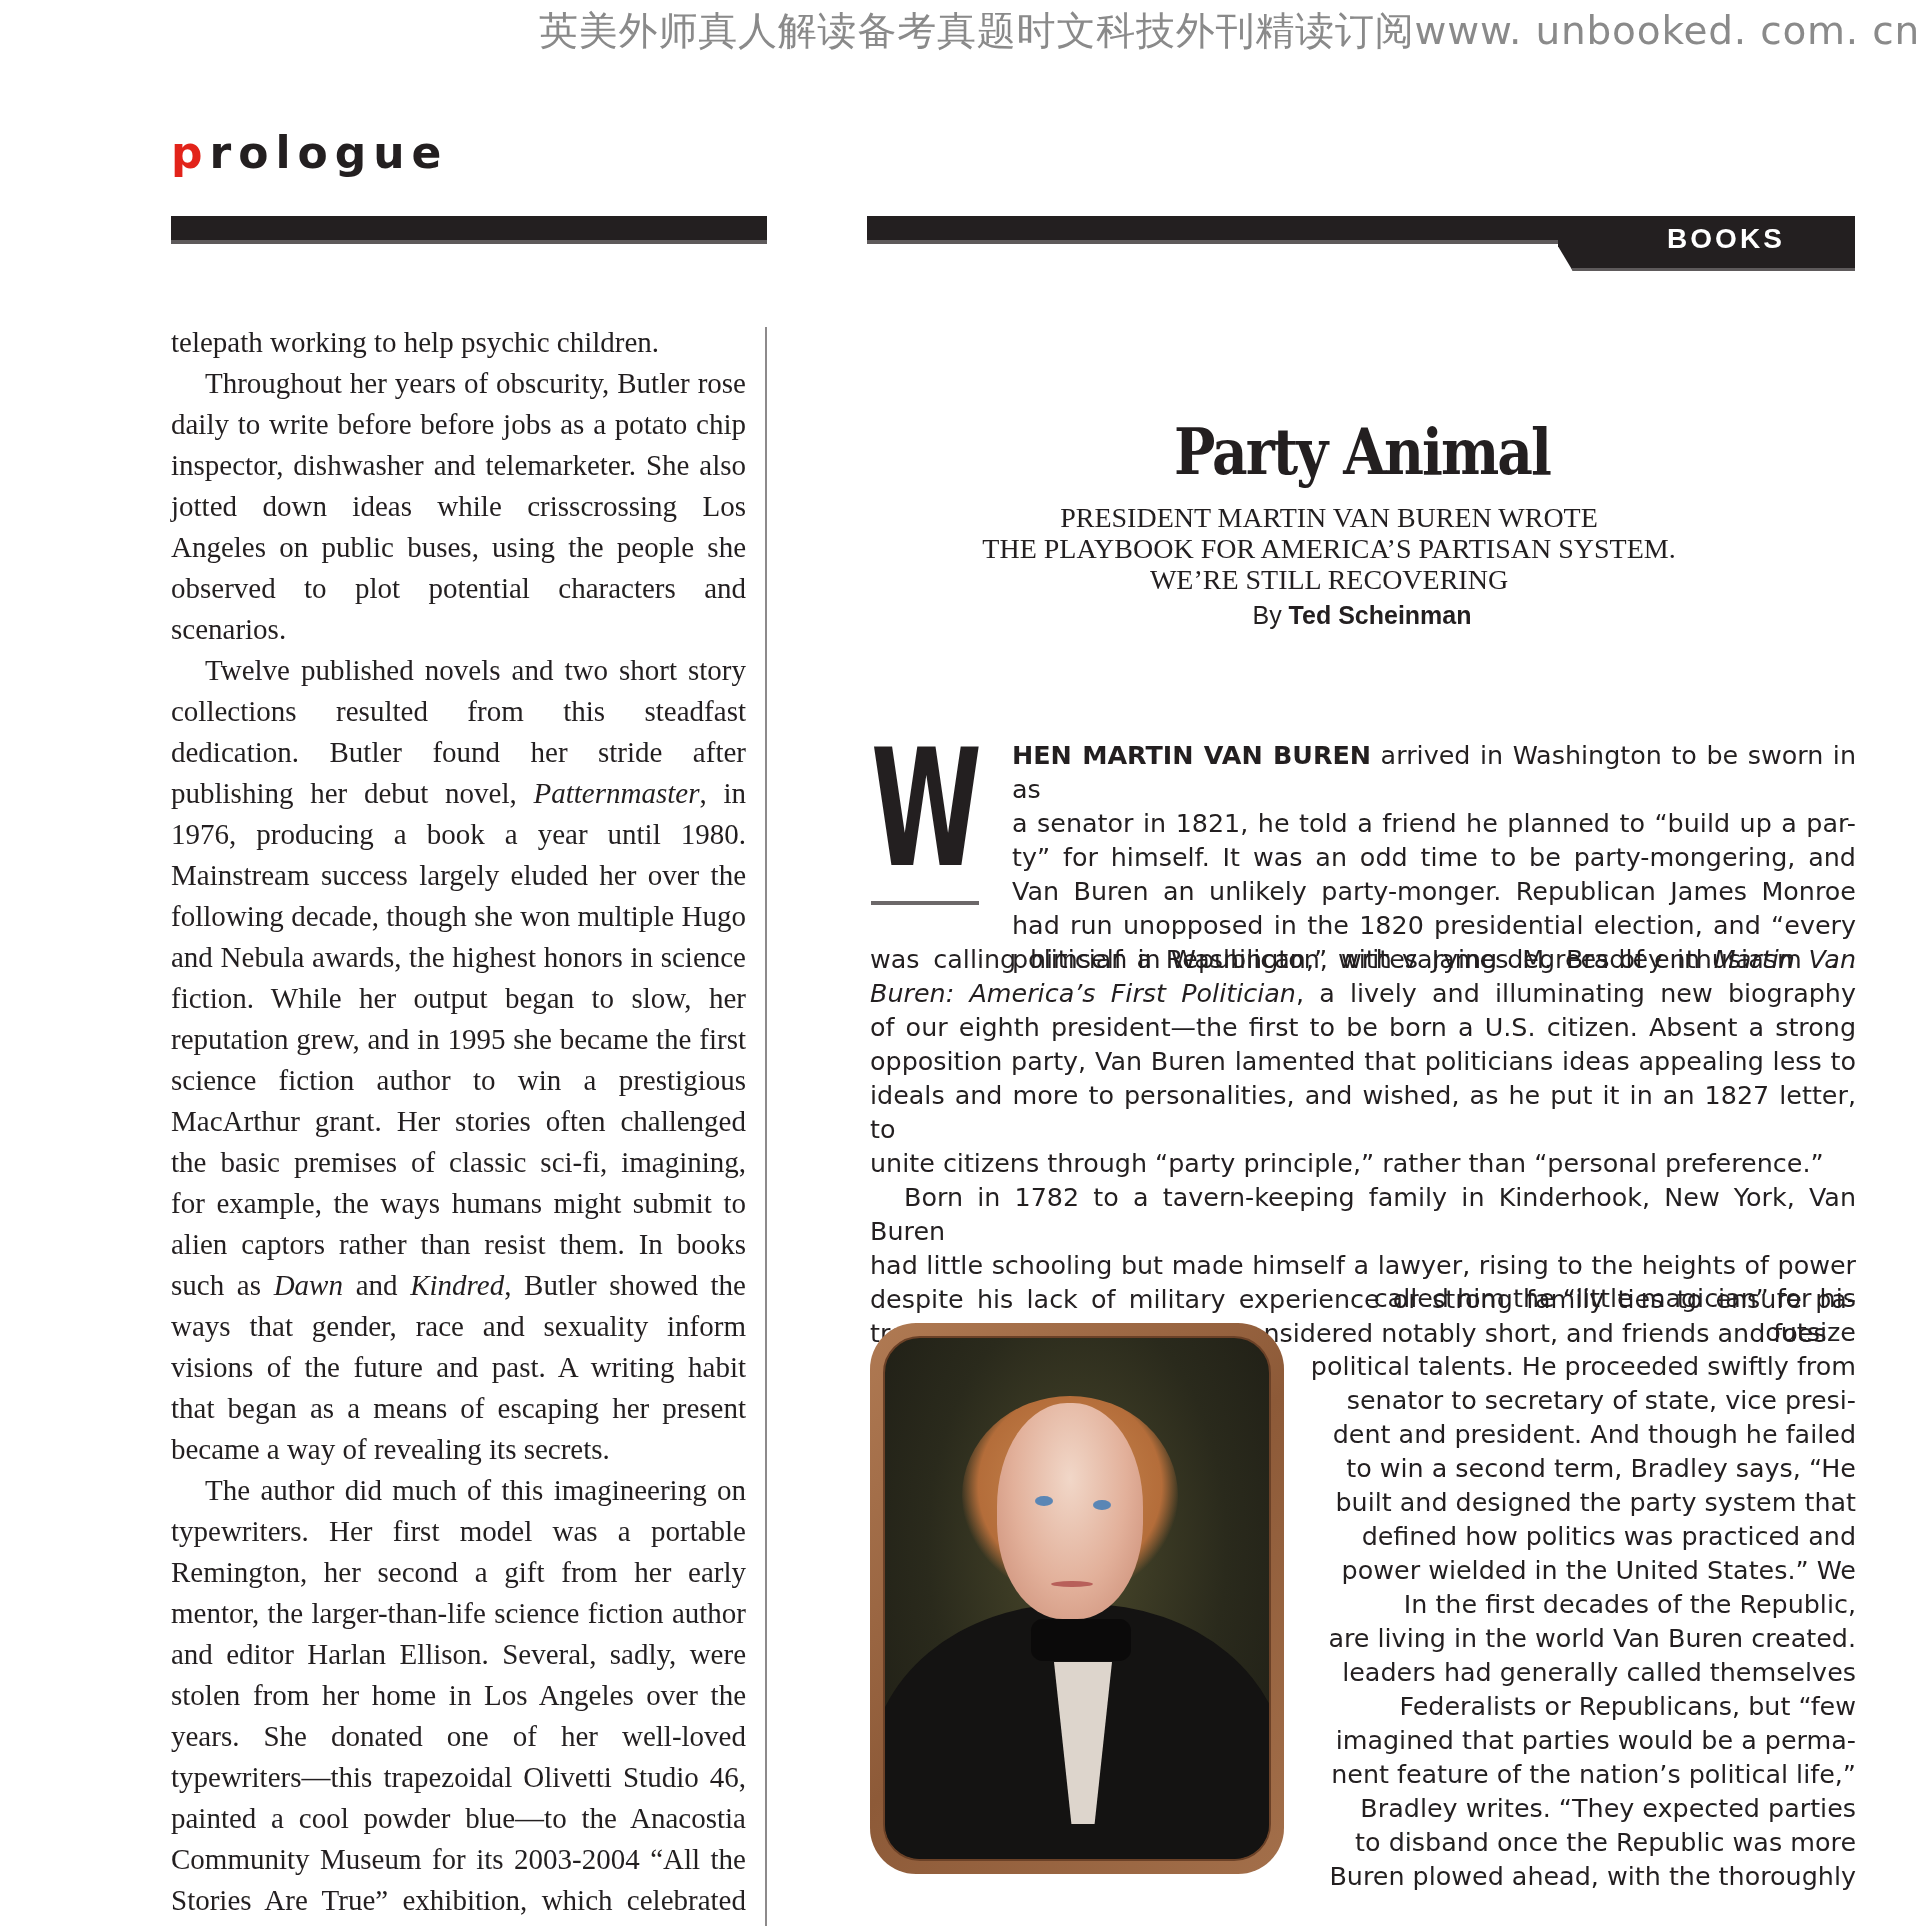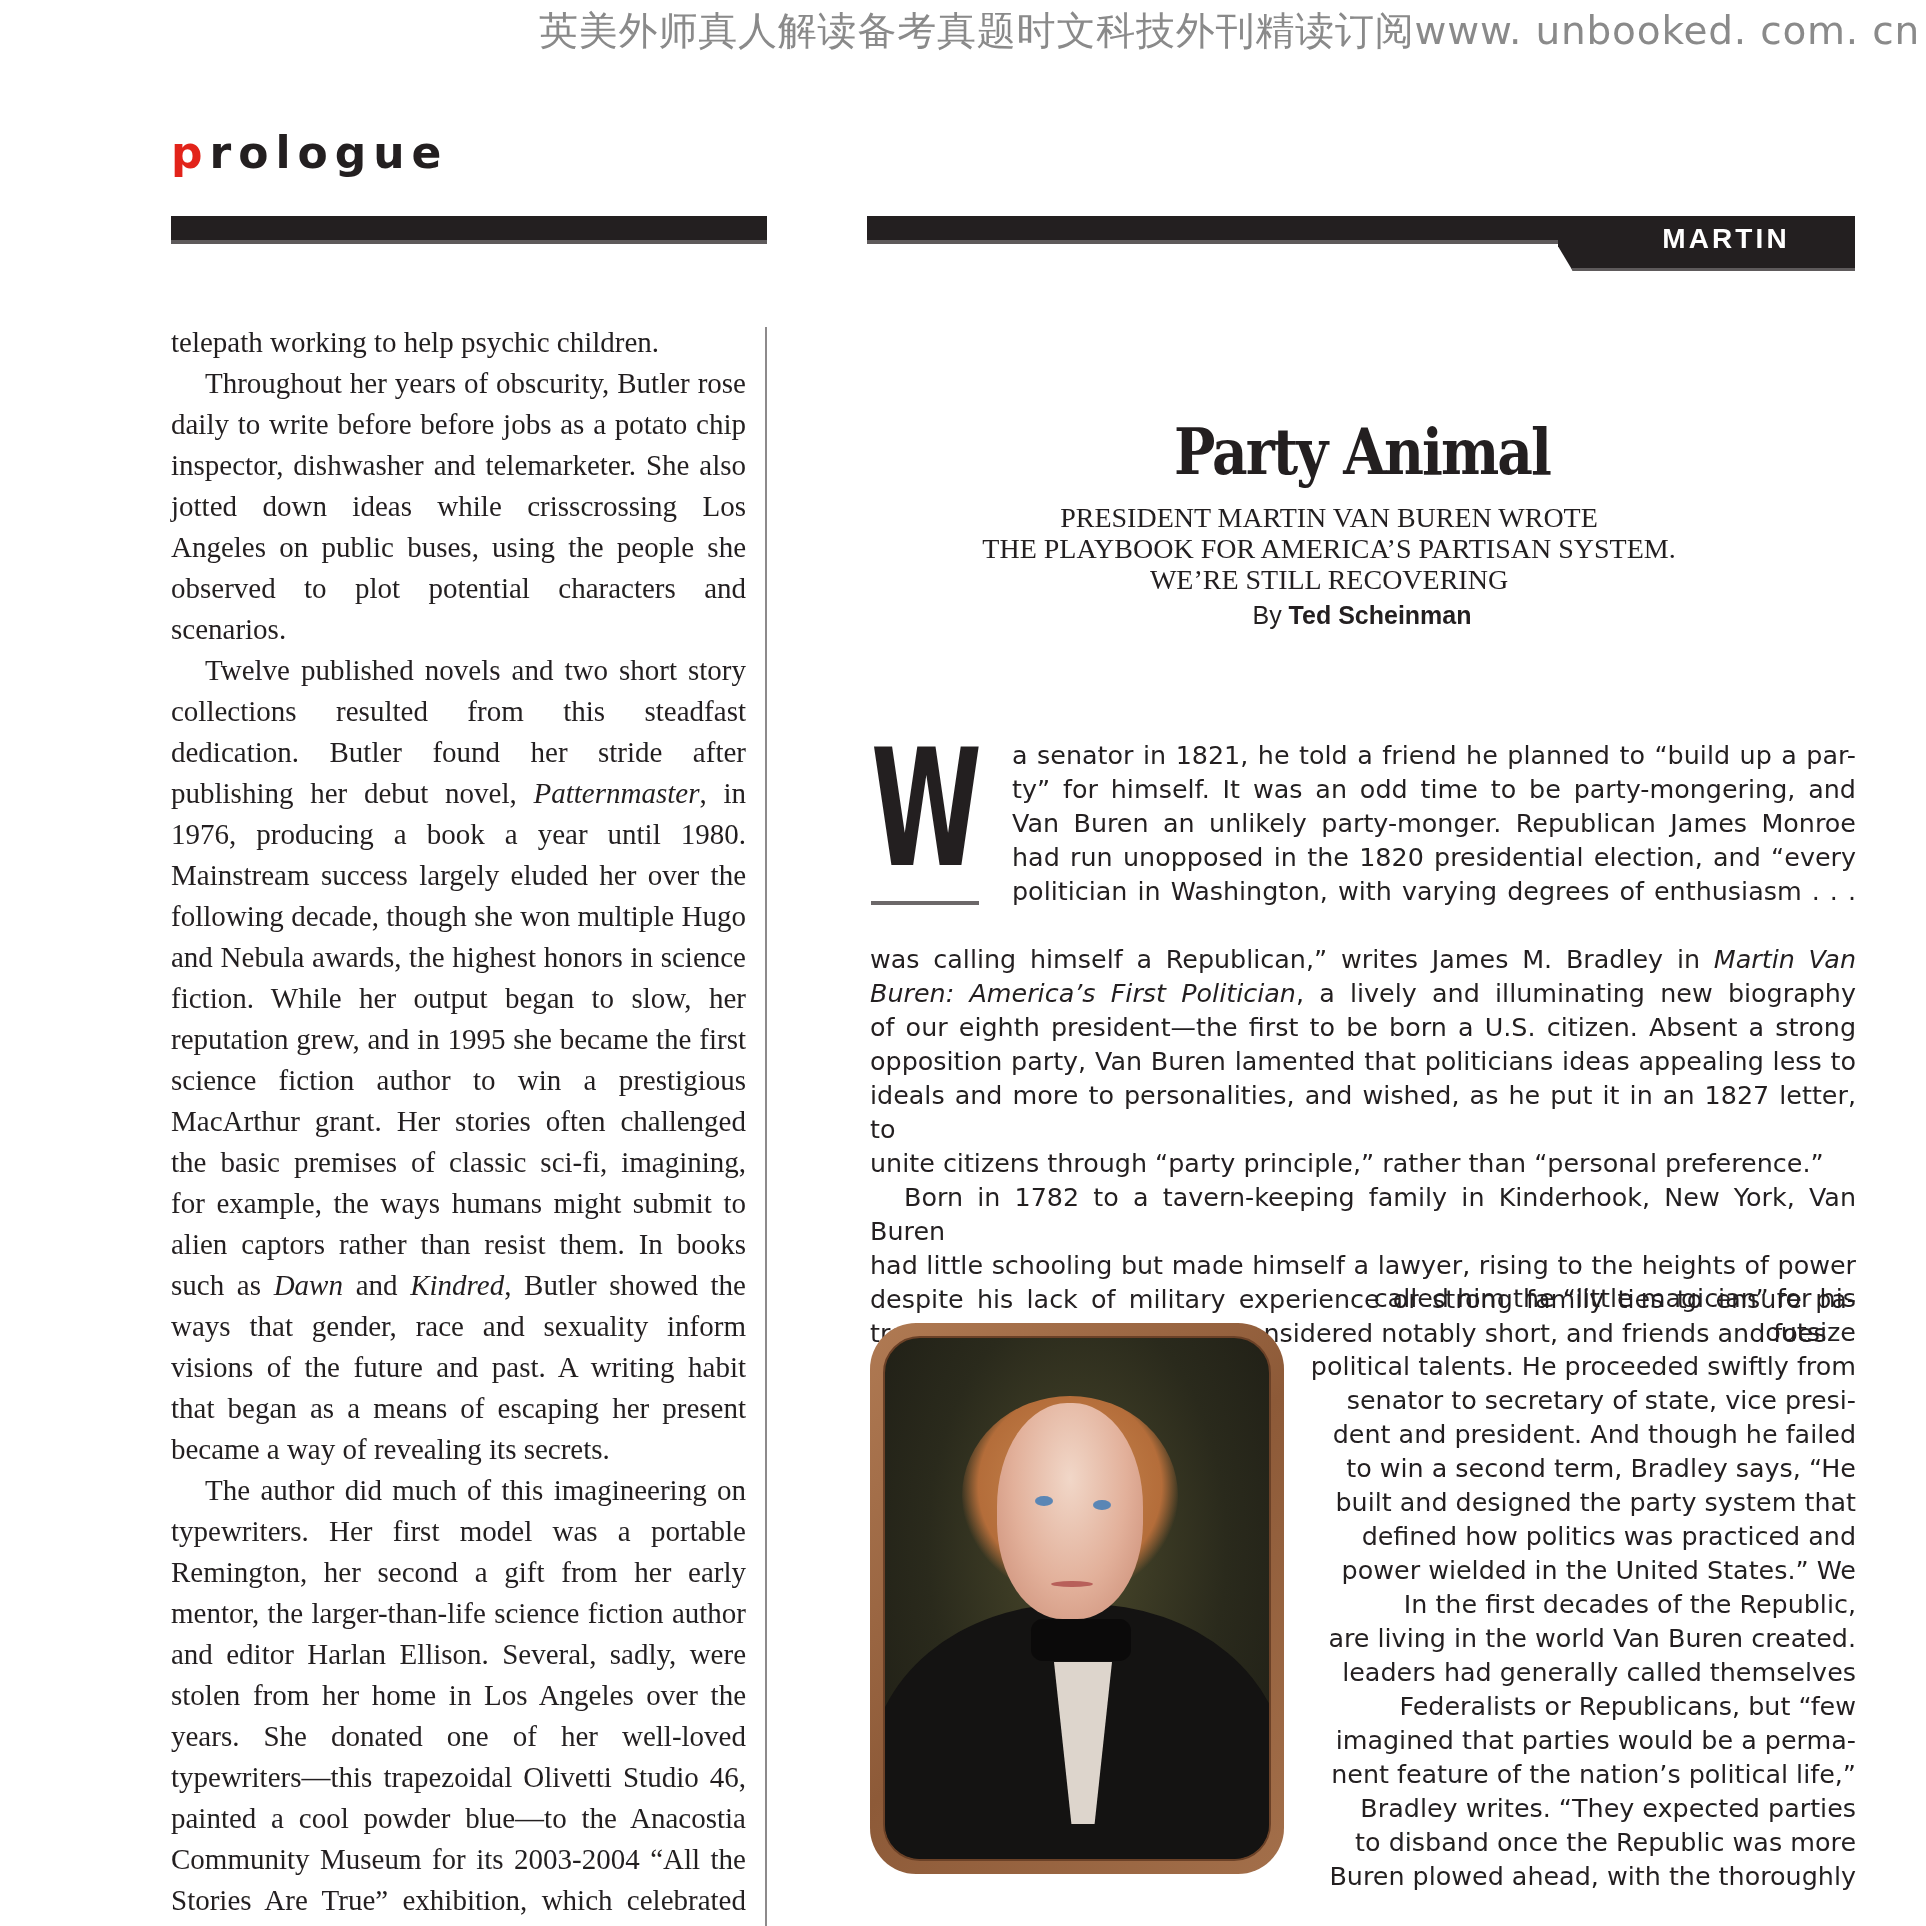--- a/index.html
+++ b/index.html
@@ -44,21 +44,21 @@
 </head>
 <body>
 
 <div class="abs watermark">英美外师真人解读备考真题时文科技外刊精读订阅www. unbooked. com. cn</div>
 
 <div class="abs section-label"><span class="red">p</span><span>rologue</span></div>
 
 <div class="abs bar-left"></div>
 <div class="abs bar-right"></div>
 <div class="abs books-tab"></div>
-<div class="abs books-label">MARTIN</div>
+<div class="abs books-label">BOOKS</div>
 
 <div class="abs col-rule"></div>
 
 <div class="abs left-col">
   <p class="first">telepath working to help psychic children.</p>
   <p>Throughout her years of obscurity, Butler rose daily to write before before jobs as a potato chip inspector, dishwasher and telemarketer. She also jotted down ideas while crisscrossing Los Angeles on public buses, using the people she observed to plot potential characters and scenarios.</p>
   <p id="lp2"><span>Twelve published novels and two short story collections resulted from this steadfast dedication. Butler found her stride after publishing her debut novel, </span><span style="font-style: italic;">Patternmaster</span><span>, in 1976, producing a book a year until 1980. Mainstream success largely eluded her over the following decade, though she won multiple Hugo and Nebula awards, the highest honors in science fiction. While her output began to slow, her reputation grew, and in 1995 she became the first science fiction author to win a prestigious MacArthur grant. Her stories often challenged the basic premises of classic sci-fi, imagining, for example, the ways humans might submit to alien captors rather than resist them. In books such as </span><span style="font-style: italic;">Dawn</span><span> and </span><span style="font-style: italic;">Kindred</span><span>, Butler showed the ways that gender, race and sexuality inform visions of the future and past. A writing habit that began as a means of escaping her present became a way of revealing its secrets.</span></p>
   <p>The author did much of this imagineering on typewriters. Her first model was a portable Remington, her second a gift from her early mentor, the larger-than-life science fiction author and editor Harlan Ellison. Several, sadly, were stolen from her home in Los Angeles over the years. She donated one of her well-loved typewriters—this trapezoidal Olivetti Studio 46, painted a cool powder blue—to the Anacostia Community Museum for its 2003-2004 “All the Stories Are True” exhibition, which celebrated Black American literature. By the time she donated this machine, Butler was widely revered as one of the architects of Afrofuturism. Two years after the exhibition, Butler died at the age of 58.</p>
 
 </div>
@@ -68,20 +68,21 @@
   <div>PRESIDENT MARTIN VAN BUREN WROTE</div>
   <div>THE PLAYBOOK FOR AMERICA’S PARTISAN SYSTEM.</div>
   <div>WE’RE STILL RECOVERING</div>
 </div>
 <div class="abs byline"><span>By</span> <b>Ted Scheinman</b></div>
 
 <div class="abs dropcap">W</div>
 <div class="abs dropcap-rule"></div>
 
 <div class="abs body" id="beside-drop" style="left:1012px; top:738px; width:844px;">
+    <div style="text-align: justify; text-align-last: justify;"><span class="bold">HEN MARTIN VAN BUREN</span><span> arrived in Washington to be sworn in as</span></div>
     <div style="text-align: justify; text-align-last: justify;"><span>a senator in 1821, he told a friend he planned to “build up a par-</span></div>
     <div style="text-align: justify; text-align-last: justify;"><span>ty” for himself. It was an odd time to be party-mongering, and</span></div>
     <div style="text-align: justify; text-align-last: justify;"><span>Van Buren an unlikely party-monger. Republican James Monroe</span></div>
     <div style="text-align: justify; text-align-last: justify;"><span>had run unopposed in the 1820 presidential election, and “every</span></div>
     <div style="text-align: justify; text-align-last: justify;"><span>politician in Washington, with varying degrees of enthusiasm . . .</span></div>
   </div>
 <div class="abs body" id="full1" style="left:870px; top:942px; width:986px;">
     <div style="text-align: justify; text-align-last: justify;"><span>was calling himself a Republican,” writes James M. Bradley in </span><span class="it">Martin Van</span></div>
     <div style="text-align: justify; text-align-last: justify;"><span class="it">Buren: America’s First Politician</span><span>, a lively and illuminating new biography</span></div>
     <div style="text-align: justify; text-align-last: justify;"><span>of our eighth president—the first to be born a U.S. citizen. Absent a strong</span></div>

